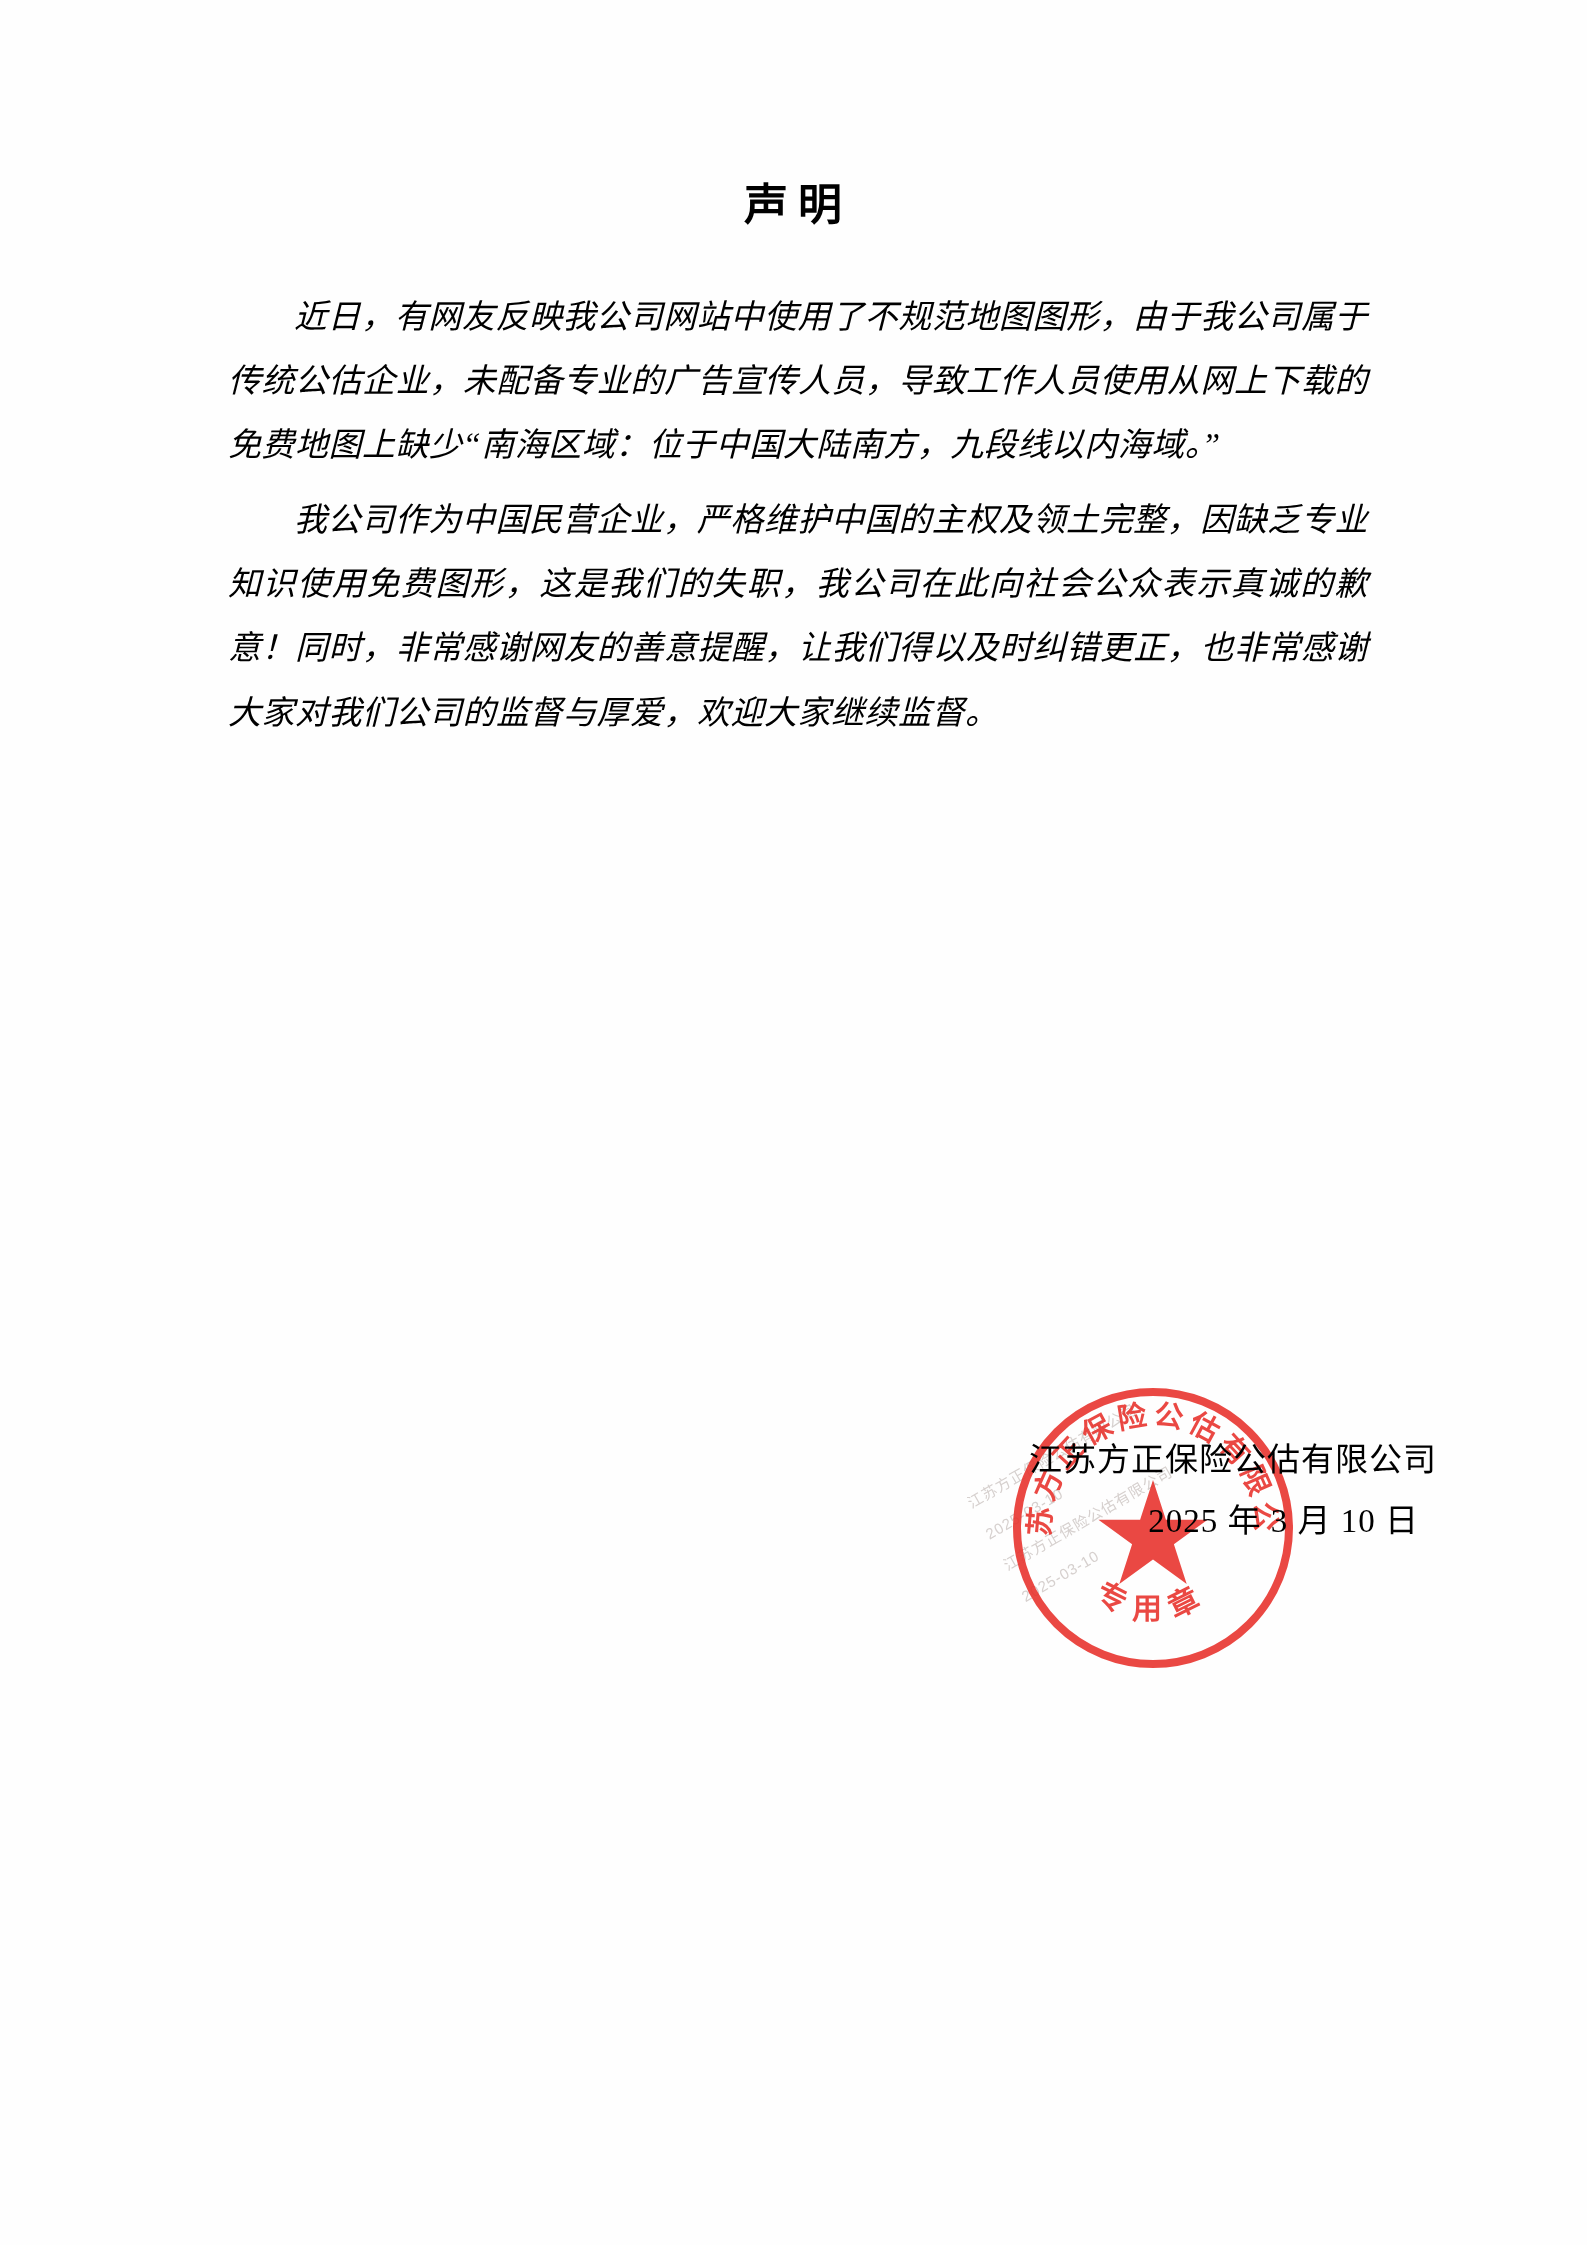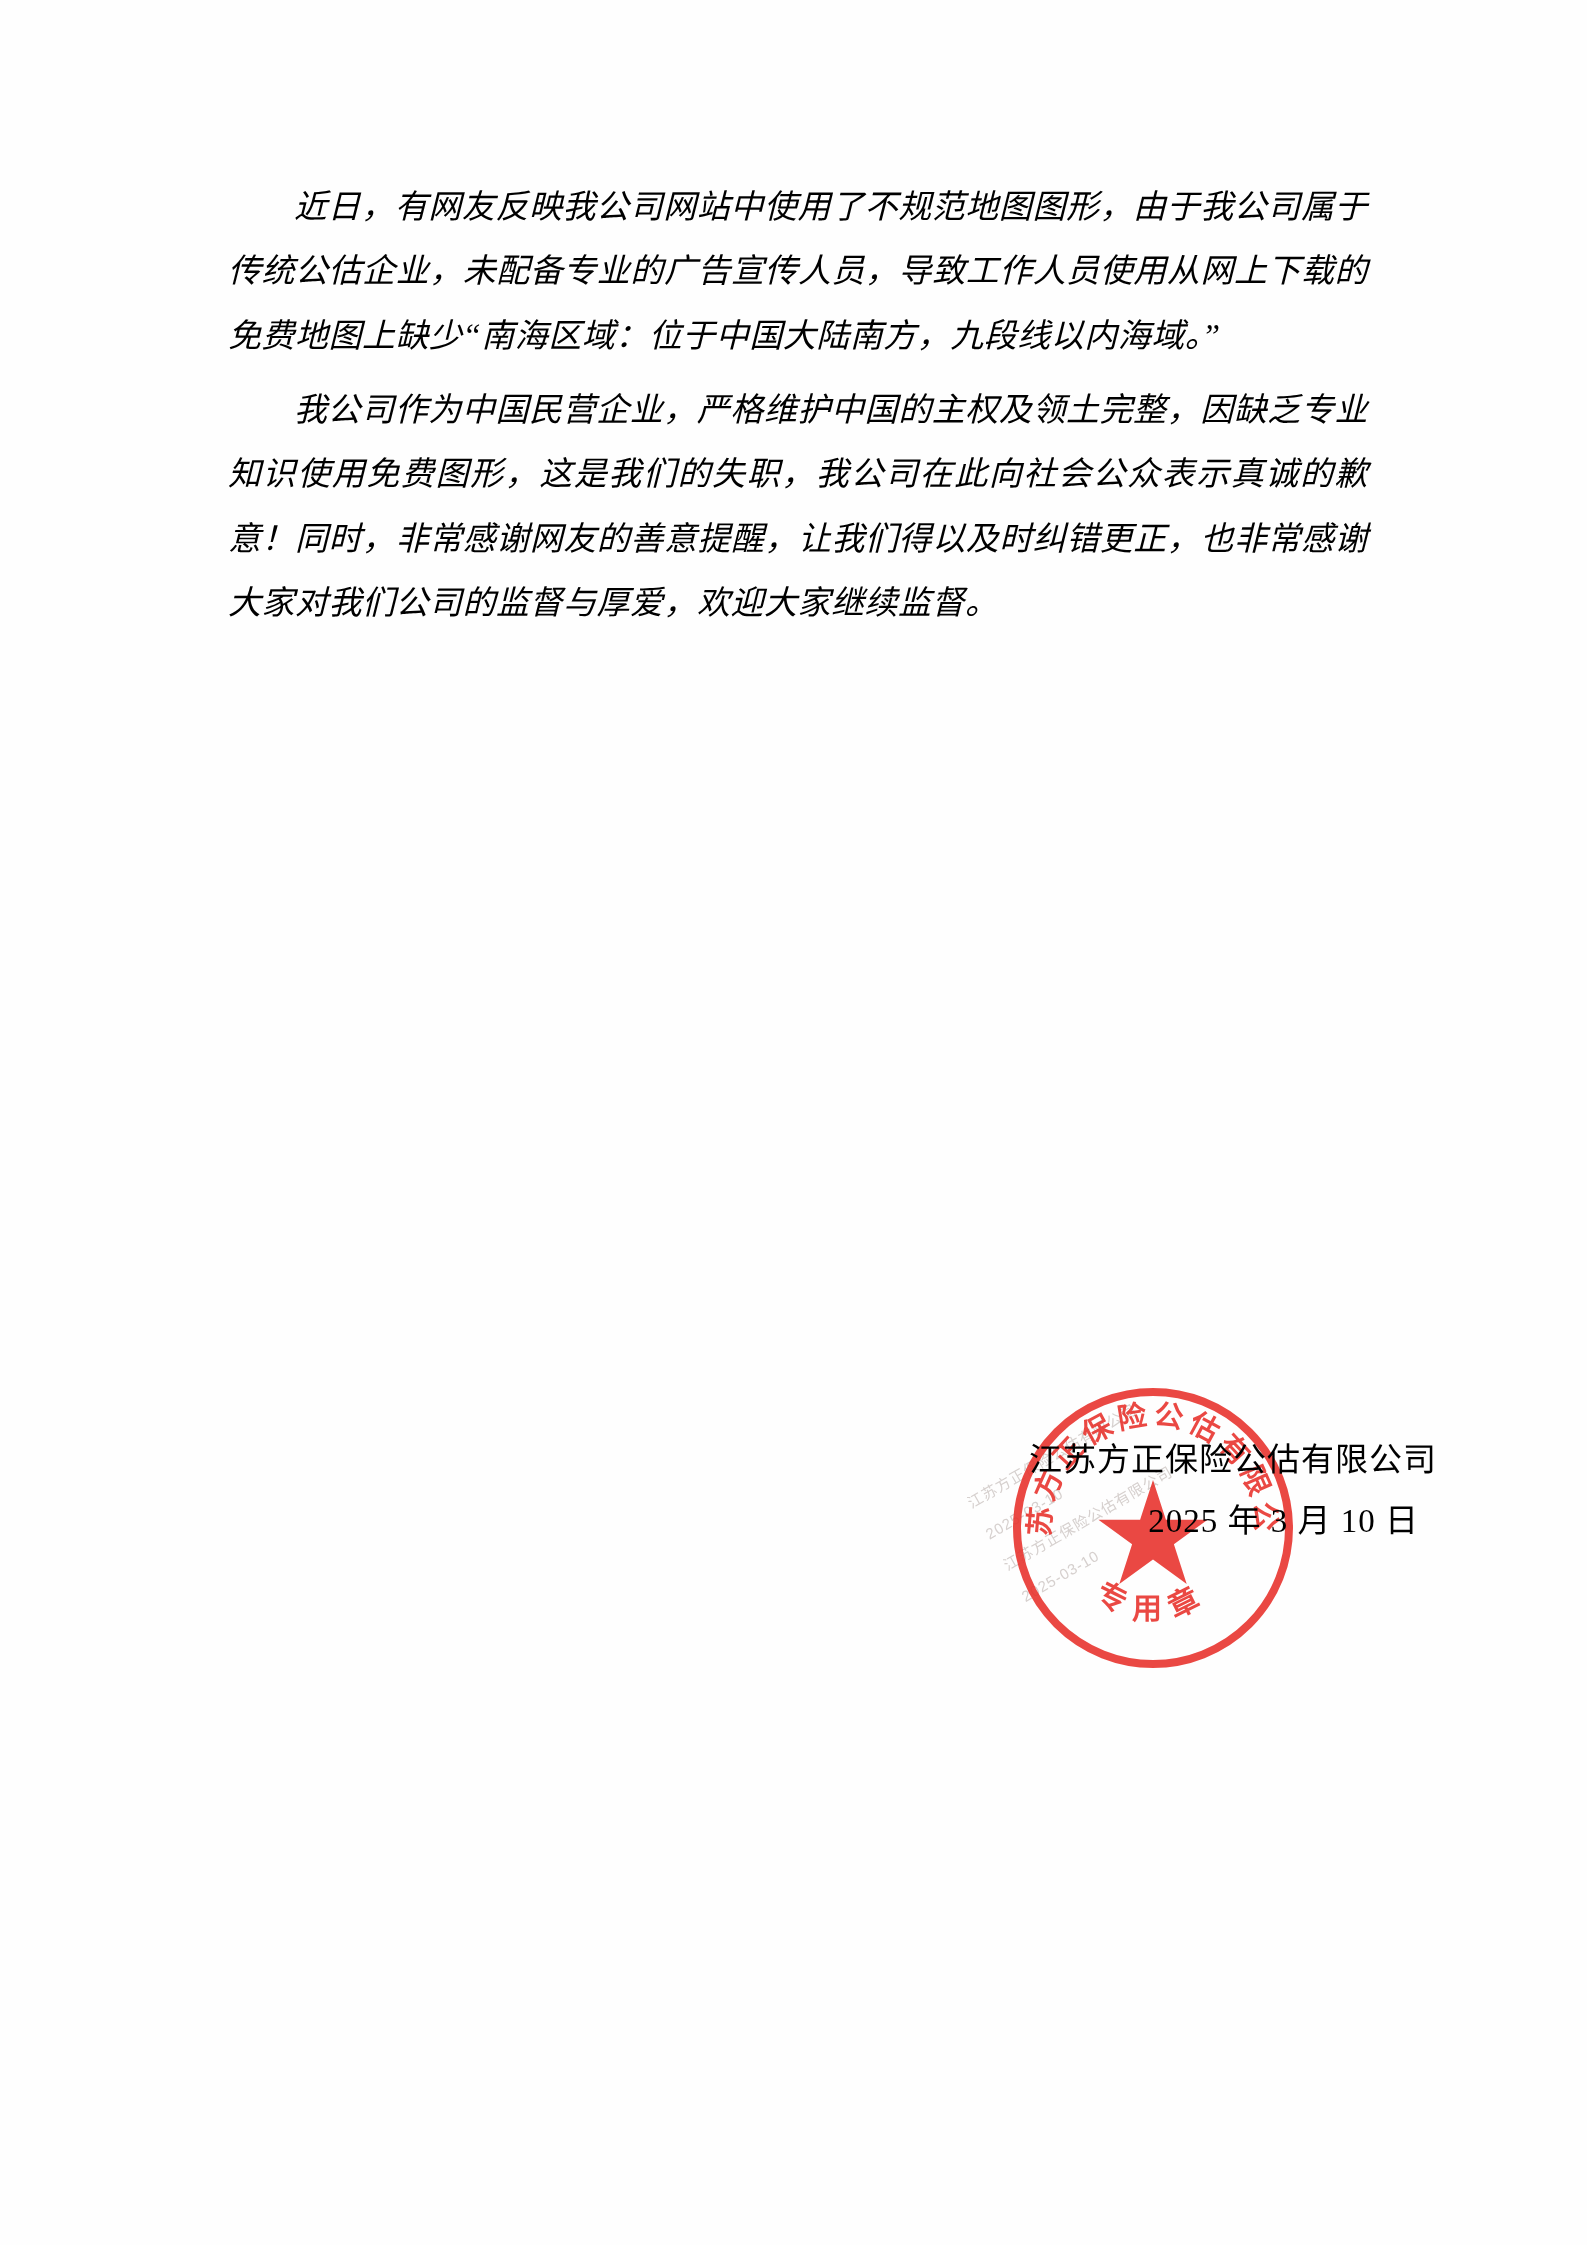--- a/index.html
+++ b/index.html
@@ -103,20 +103,21 @@
     pointer-events: none;
   }
 </style>
 </head>
 <body>
 
 <div class="page">
 
   <div class="doc-body">
 
+    <h1 class="doc-title">声明</h1>
 
     <p class="para">近日，有网友反映我公司网站中使用了不规范地图图形，由于我公司属于传统公估企业，未配备专业的广告宣传人员，导致工作人员使用从网上下载的免费地图上缺少“南海区域：位于中国大陆南方，九段线以内海域。”</p>
 
 
     <p class="para">我公司作为中国民营企业，严格维护中国的主权及领土完整，因缺乏专业知识使用免费图形，这是我们的失职，我公司在此向社会公众表示真诚的歉意！同时，非常感谢网友的善意提醒，让我们得以及时纠错更正，也非常感谢大家对我们公司的监督与厚爱，欢迎大家继续监督。</p>
   </div>
 
   <div class="watermark">
     <div>江苏方正保险公估有限公司</div>
     <div>2025-03-10</div>

